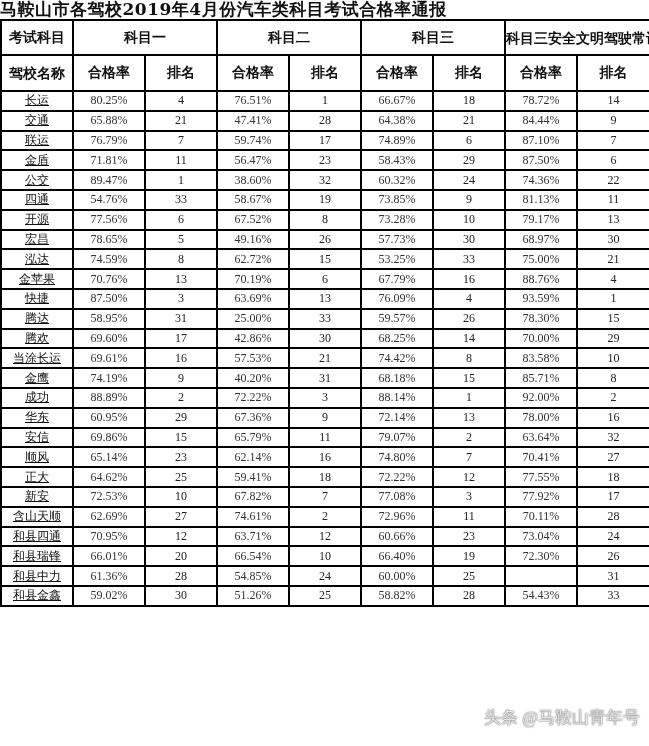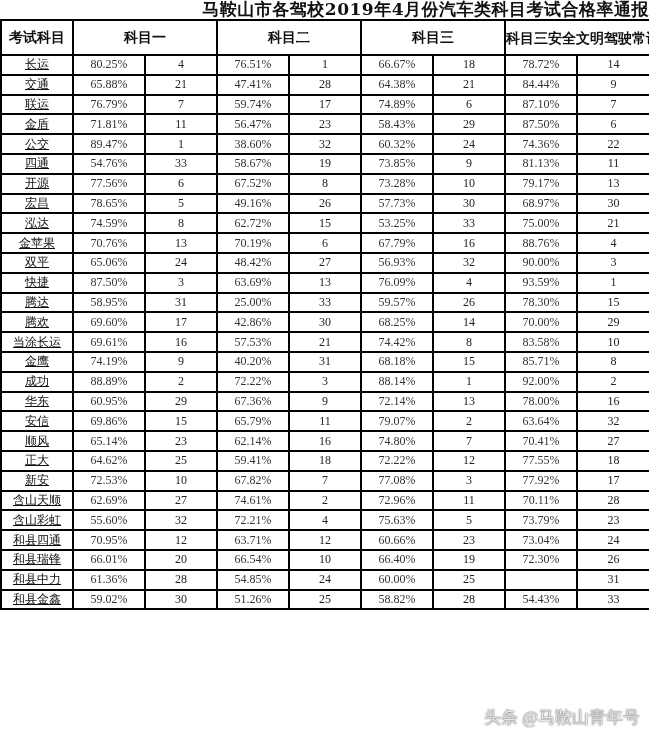--- a/index.html
+++ b/index.html
@@ -1,17 +1,17 @@
 <!DOCTYPE html>
 <html><head>
 <meta charset="utf-8">
 <style>
   html, body { margin: 0; padding: 0; background: #ffffff; }
   body { width: 649px; height: 746px; overflow: hidden; position: relative; font-family: "DejaVu Serif", "Liberation Serif", serif; color: #111; }
-  .title { position: absolute; left: 0; top: 0; width: 649px; height: 19px; text-align: right; font-size: 17px; line-height: 19px; font-weight: bold; letter-spacing: 0.5px; color: #111; font-family: "DejaVu Serif", serif; }
+  .title { position: absolute; left: 0; top: 0; width: 649px; height: 19px; text-align: left; font-size: 17px; line-height: 19px; font-weight: bold; letter-spacing: 0.5px; color: #111; font-family: "DejaVu Serif", serif; }
   table.grid { position: absolute; left: 0; top: 19px; border-collapse: collapse; table-layout: fixed; width: 649px; }
   table.grid col.c0 { width: 72px; }
   table.grid col.cr { width: 72px; }
   table.grid col.ck { width: 72px; }
   table.grid col.clast { width: 73px; }
   table.grid td, table.grid th { border: 2px solid #000; padding: 0; text-align: center; vertical-align: middle; overflow: hidden; white-space: nowrap; }
   table.grid th { font-family: "DejaVu Sans", sans-serif; font-weight: bold; font-size: 14px; }
   tr.h1 th { height: 33px; }
   tr.h2 th { height: 34px; }
   th.corner { font-size: 15px; line-height: 17px; white-space: normal; margin-top: 13px; }
@@ -40,20 +40,31 @@
       <col class="clast">
   </colgroup>
   <thead>
     <tr class="h1">
       <th class="corner">考试科目</th>
       <th colspan="2">科目一</th>
       <th colspan="2">科目二</th>
       <th colspan="2">科目三</th>
       <th colspan="2" class="wrap">科目三安全文明驾驶常识</th>
     </tr>
+    <tr class="h2">
+      <th class="corner">驾校名称</th>
+      <th>合格率</th>
+      <th>排名</th>
+      <th>合格率</th>
+      <th>排名</th>
+      <th>合格率</th>
+      <th>排名</th>
+      <th>合格率</th>
+      <th>排名</th>
+    </tr>
   </thead>
   <tbody id="table-body">
       <tr class="row">
         <td class="name">长运</td>
         <td class="pct">80.25%</td>
         <td class="rank">4</td>
         <td class="pct">76.51%</td>
         <td class="rank">1</td>
         <td class="pct">66.67%</td>
         <td class="rank">18</td>
@@ -153,31 +164,20 @@
         <td class="pct">70.76%</td>
         <td class="rank">13</td>
         <td class="pct">70.19%</td>
         <td class="rank">6</td>
         <td class="pct">67.79%</td>
         <td class="rank">16</td>
         <td class="pct">88.76%</td>
         <td class="rank">4</td>
       </tr>
       <tr class="row">
-        <td class="name">双平</td>
-        <td class="pct">65.06%</td>
-        <td class="rank">24</td>
-        <td class="pct">48.42%</td>
-        <td class="rank">27</td>
-        <td class="pct">56.93%</td>
-        <td class="rank">32</td>
-        <td class="pct">90.00%</td>
-        <td class="rank">3</td>
-      </tr>
-      <tr class="row">
         <td class="name">快捷</td>
         <td class="pct">87.50%</td>
         <td class="rank">3</td>
         <td class="pct">63.69%</td>
         <td class="rank">13</td>
         <td class="pct">76.09%</td>
         <td class="rank">4</td>
         <td class="pct">93.59%</td>
         <td class="rank">1</td>
       </tr>
@@ -296,31 +296,20 @@
         <td class="pct">62.69%</td>
         <td class="rank">27</td>
         <td class="pct">74.61%</td>
         <td class="rank">2</td>
         <td class="pct">72.96%</td>
         <td class="rank">11</td>
         <td class="pct">70.11%</td>
         <td class="rank">28</td>
       </tr>
       <tr class="row">
-        <td class="name">含山彩虹</td>
-        <td class="pct">55.60%</td>
-        <td class="rank">32</td>
-        <td class="pct">72.21%</td>
-        <td class="rank">4</td>
-        <td class="pct">75.63%</td>
-        <td class="rank">5</td>
-        <td class="pct">73.79%</td>
-        <td class="rank">23</td>
-      </tr>
-      <tr class="row">
         <td class="name">和县四通</td>
         <td class="pct">70.95%</td>
         <td class="rank">12</td>
         <td class="pct">63.71%</td>
         <td class="rank">12</td>
         <td class="pct">60.66%</td>
         <td class="rank">23</td>
         <td class="pct">73.04%</td>
         <td class="rank">24</td>
       </tr>

